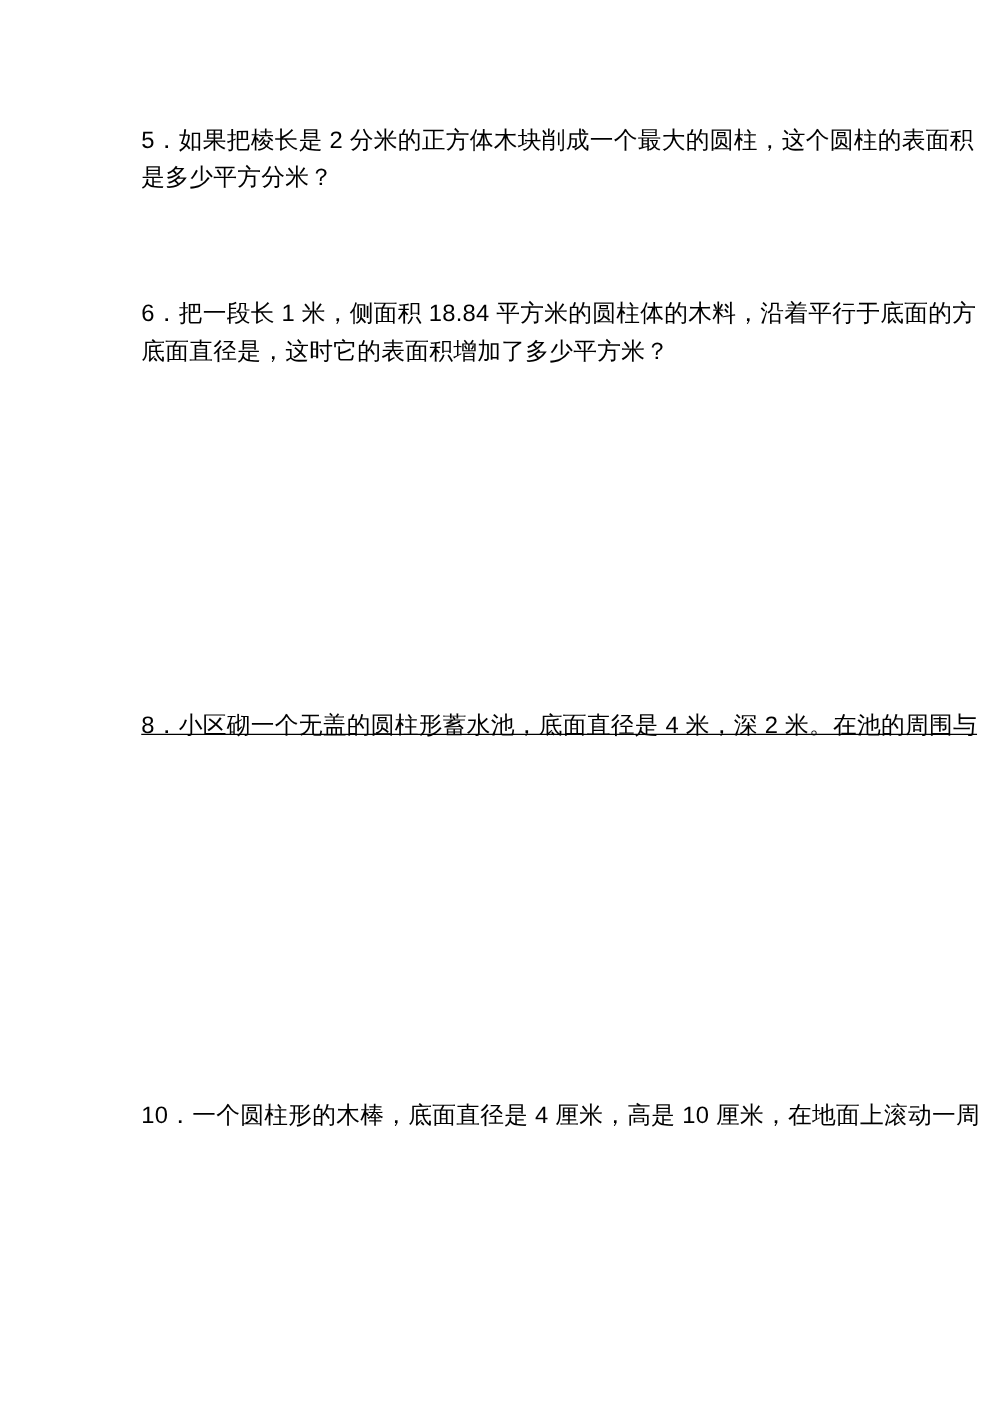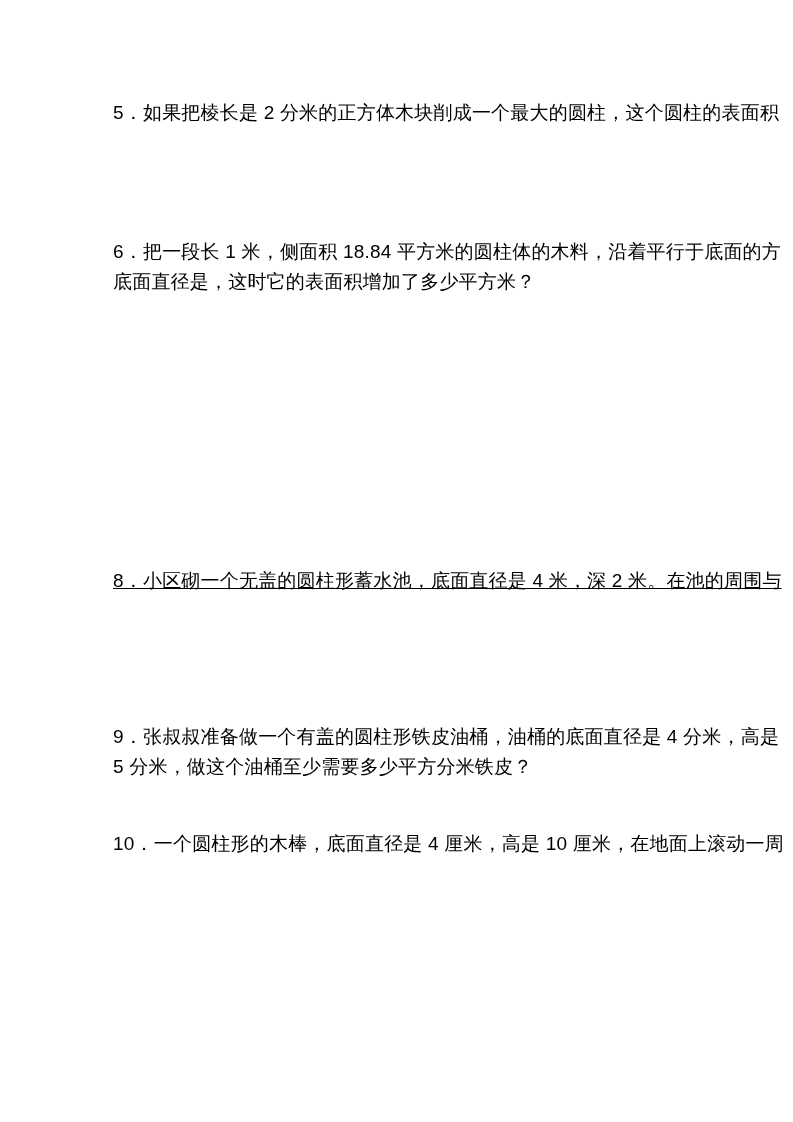--- a/index.html
+++ b/index.html
@@ -26,43 +26,40 @@
   }
   .problem .line {
     white-space: nowrap;
     letter-spacing: 0.2px;
   }
   .problem-5  { top: 98px;  }
   .problem-6  { top: 237px; }
   .problem-7  { top: 410px; }
   .problem-8  { top: 566px; text-decoration: underline; }
   .problem-9  { top: 722px; }
-  .problem-10 { top: 829px; }
+  .problem-10 { top: 878px; }
 </style>
 </head>
 <body>
 
 <div class="page">
 
   <div class="problem problem-5">
     <div class="line">5．如果把棱长是 2 分米的正方体木块削成一个最大的圆柱，这个圆柱的表面积</div>
+    <div class="line">是多少平方分米？</div>
   </div>
 
   <div class="problem problem-6">
     <div class="line">6．把一段长 1 米，侧面积 18.84 平方米的圆柱体的木料，沿着平行于底面的方</div>
     <div class="line">底面直径是，这时它的表面积增加了多少平方米？</div>
   </div>
 
 
   <div class="problem problem-8">
     <div class="line">8．小区砌一个无盖的圆柱形蓄水池，底面直径是 4 米，深 2 米。在池的周围与</div>
   </div>
 
-  <div class="problem problem-9">
-    <div class="line">9．张叔叔准备做一个有盖的圆柱形铁皮油桶，油桶的底面直径是 4 分米，高是</div>
-    <div class="line">5 分米，做这个油桶至少需要多少平方分米铁皮？</div>
-  </div>
 
   <div class="problem problem-10">
     <div class="line">10．一个圆柱形的木棒，底面直径是 4 厘米，高是 10 厘米，在地面上滚动一周</div>
   </div>
 
 </div>
 
 </body></html>

